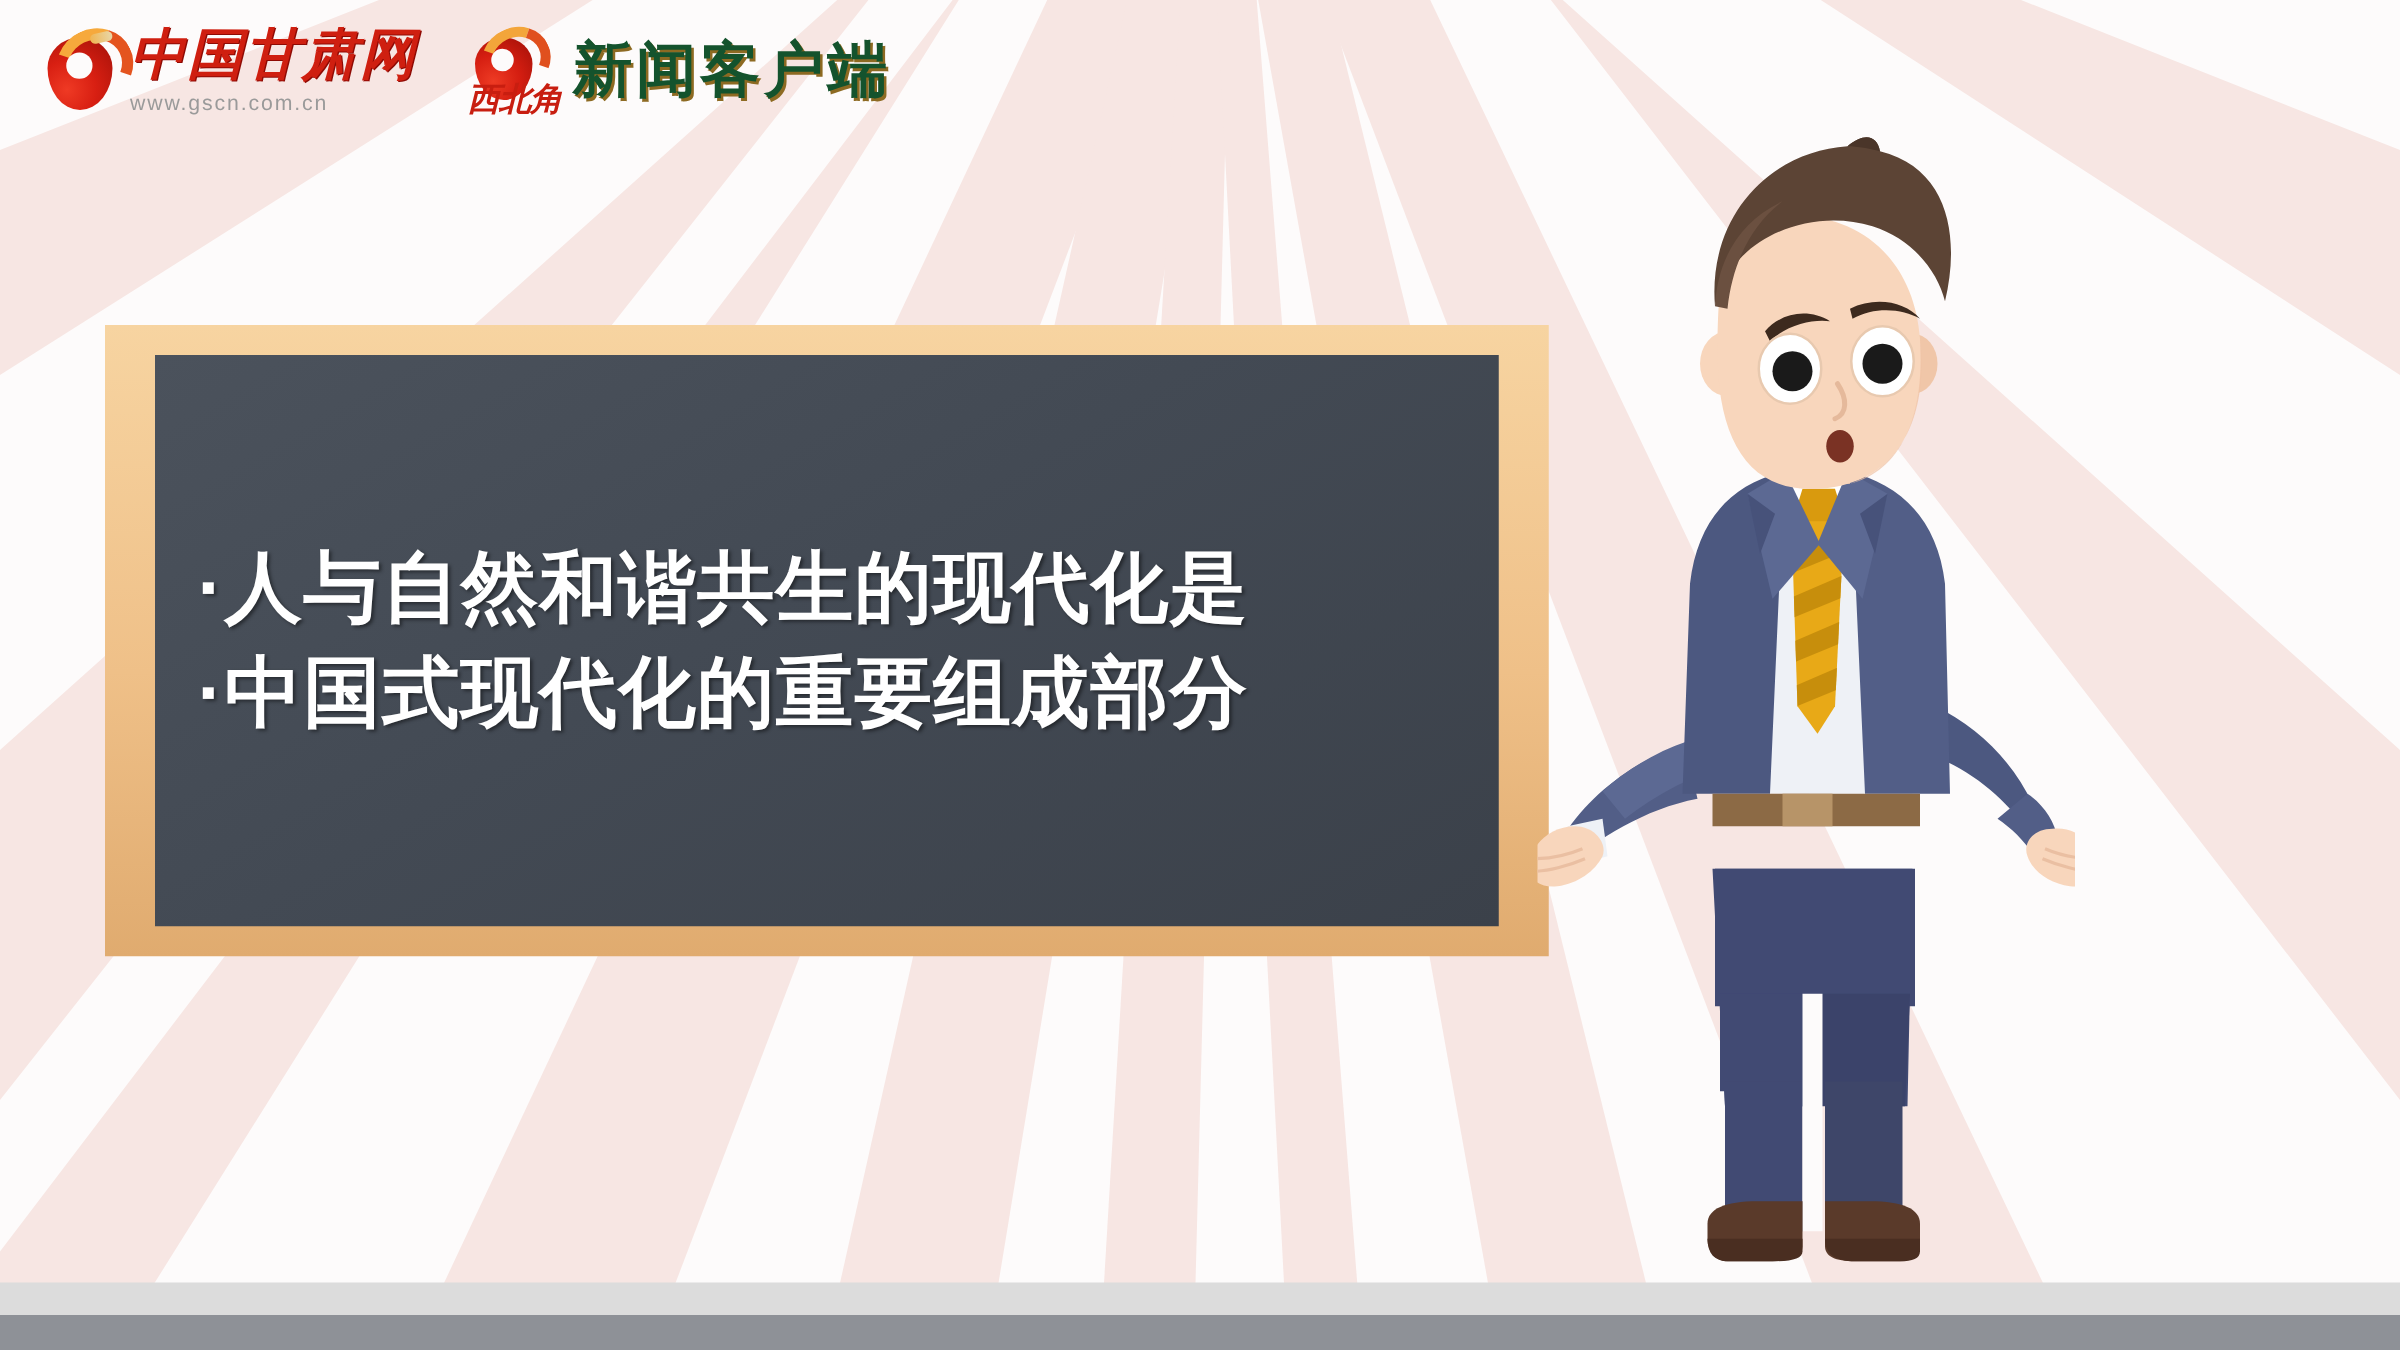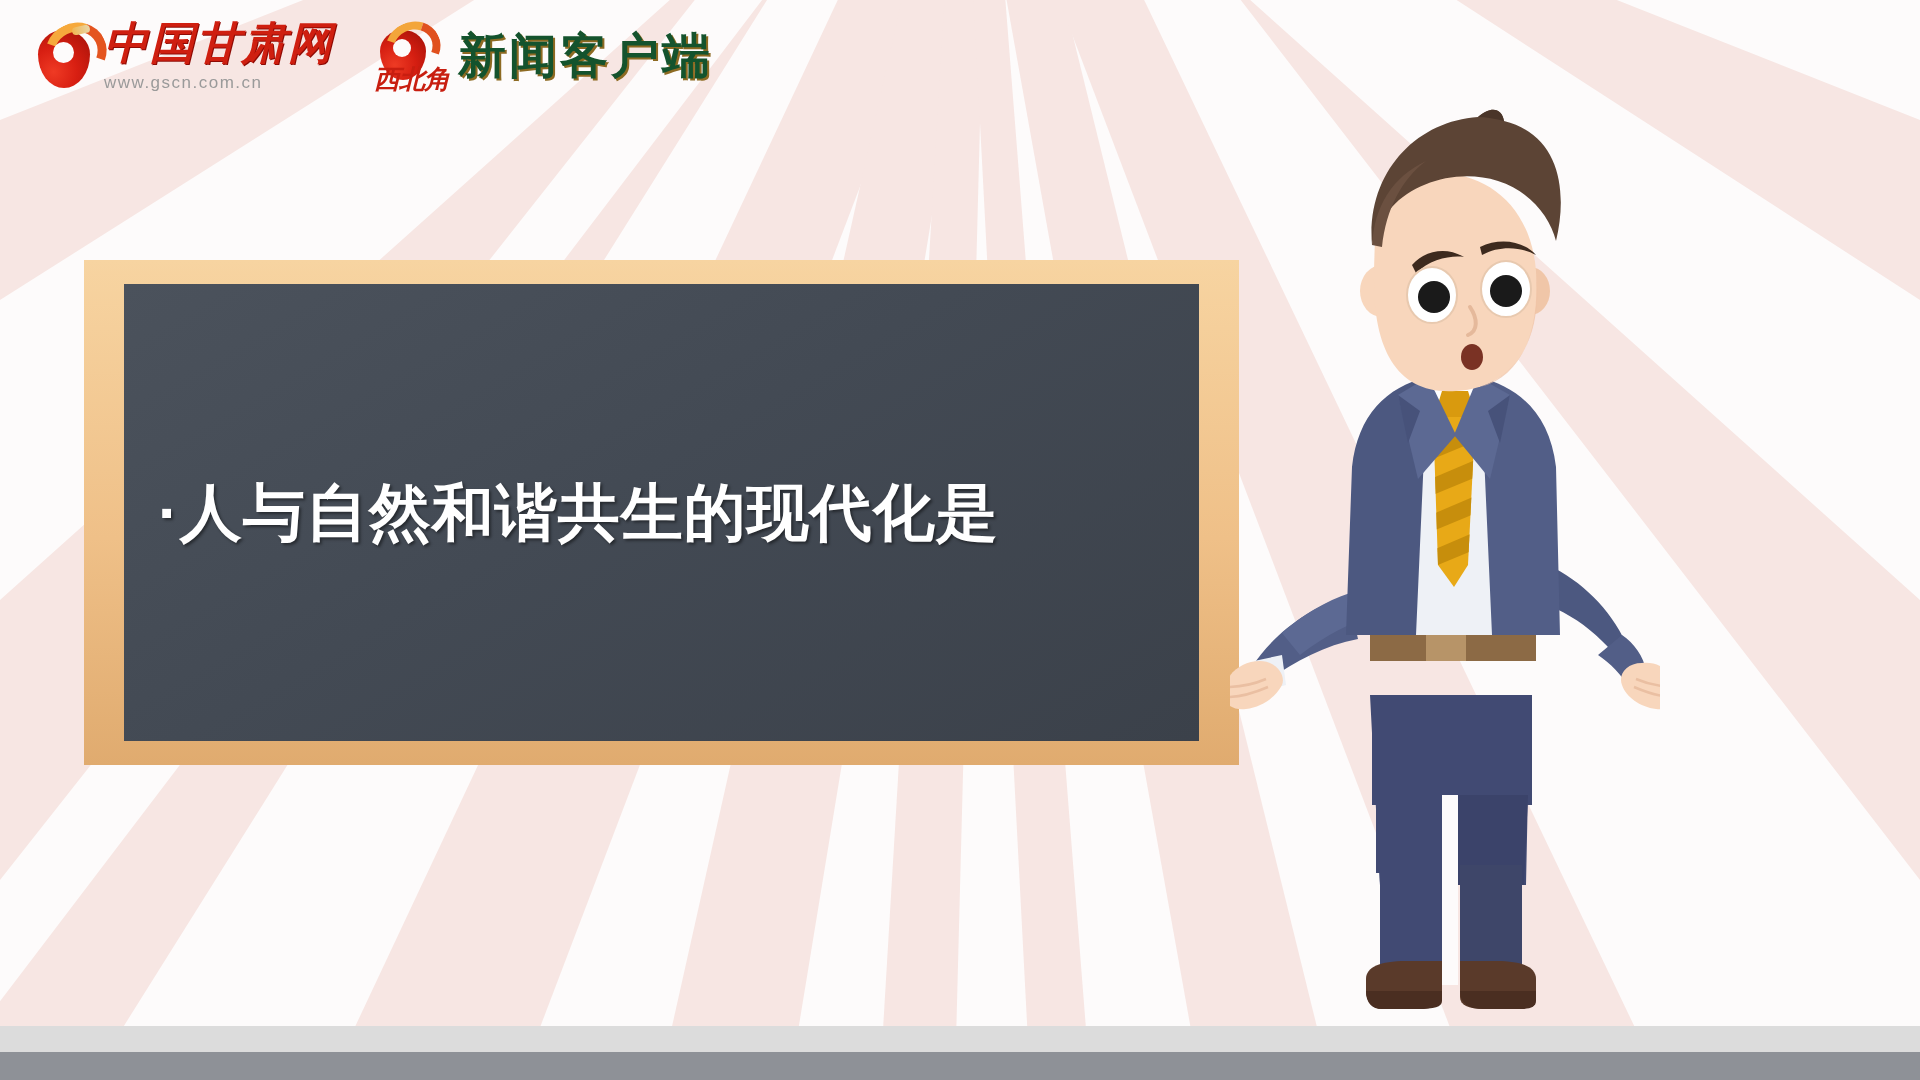--- a/index.html
+++ b/index.html
@@ -300,20 +300,21 @@
         <div class="xbj-text">西北角</div>
       </div>
     </div>
 
     <div class="app-title">新闻客户端</div>
   </div>
 
   <div class="chalkboard">
     <div class="chalkboard-inner">
       <div class="board-line">·人与自然和谐共生的现代化是</div>
+      <div class="board-line">·中国式现代化的重要组成部分</div>
     </div>
   </div>
 
   <div class="presenter">
     <svg width="430" height="970" viewBox="0 0 430 970" aria-hidden="true">
 
       <g>
         <path d="M118,500 C80,512 42,540 22,572 L20,600 C48,576 86,552 128,544 Z" fill="#525E87"></path>
         <path d="M120,498 C96,506 72,520 52,538 L70,560 C96,540 120,528 140,522 Z" fill="#5C6993"></path>
 

